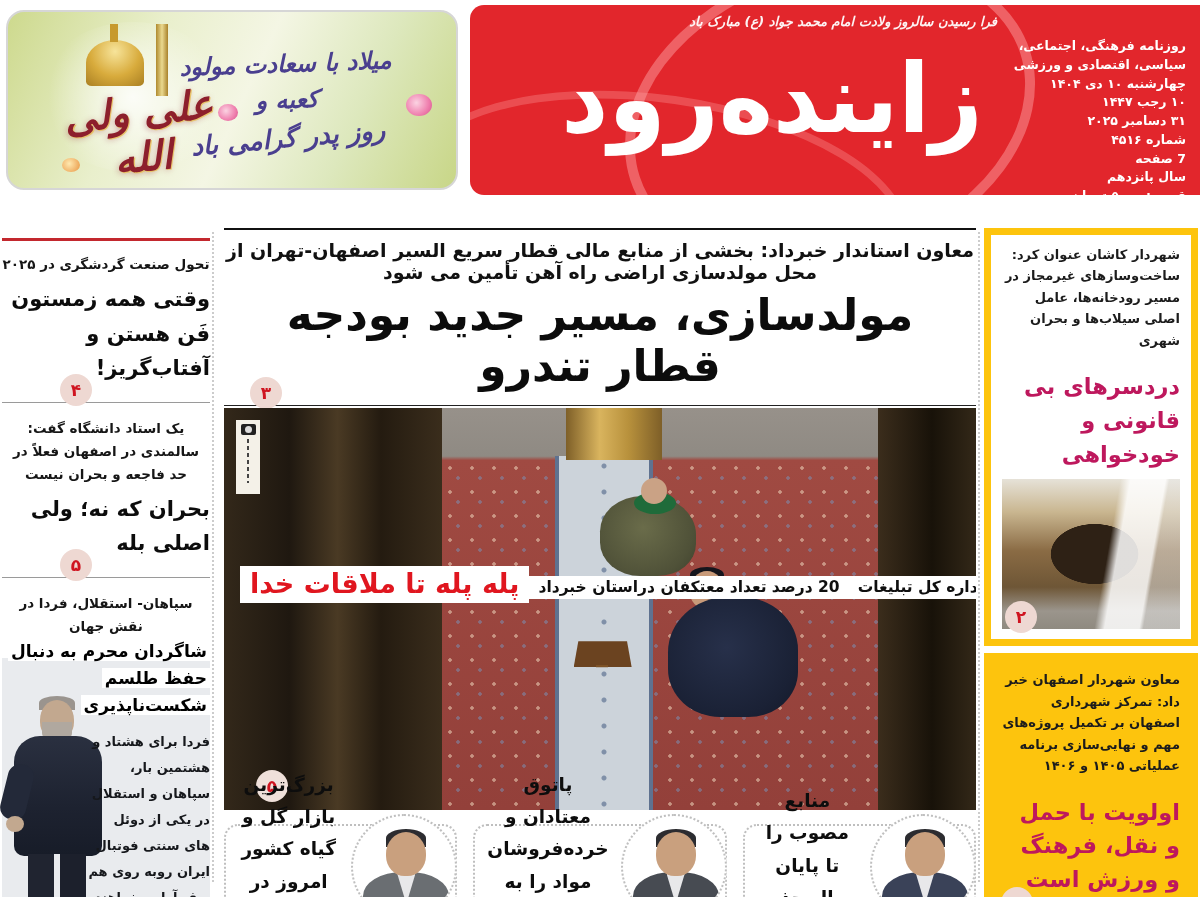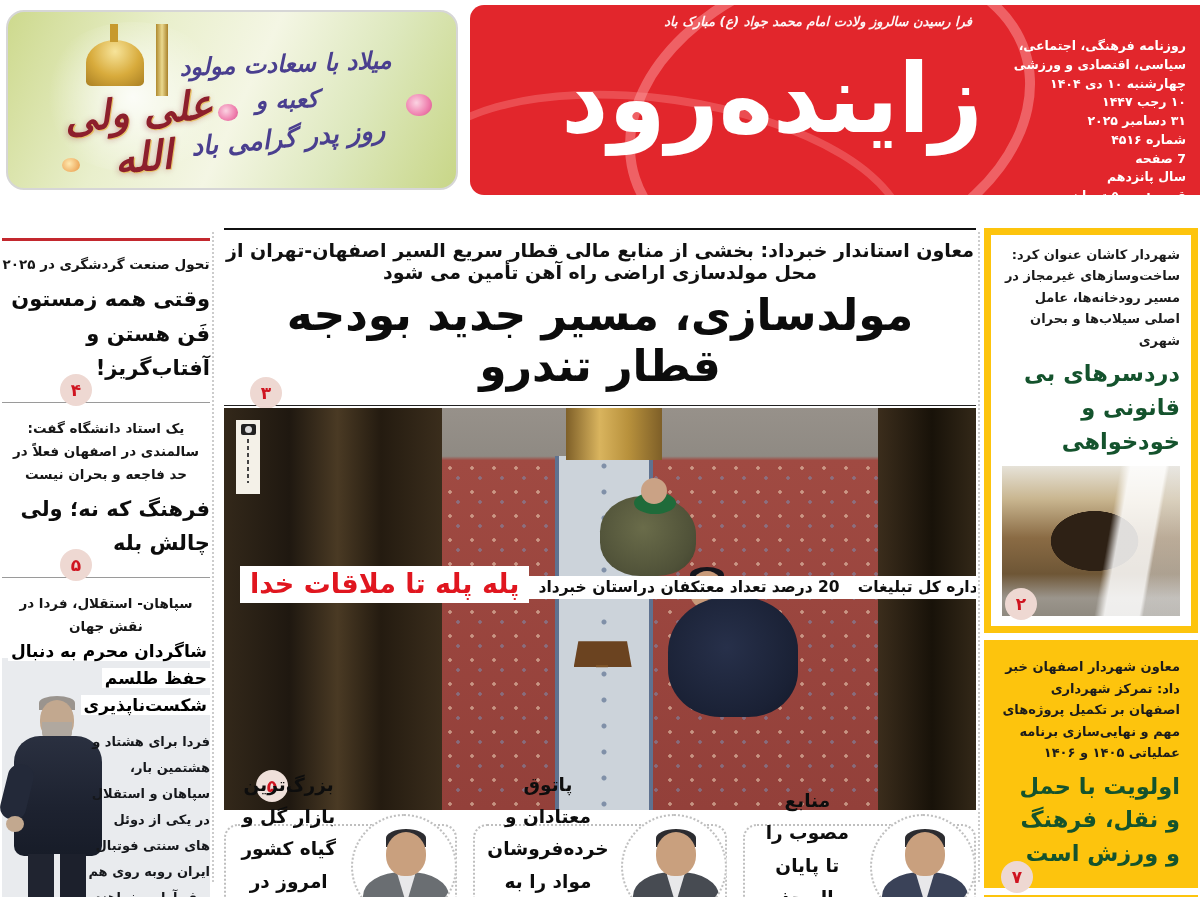--- a/index.html
+++ b/index.html
@@ -7,21 +7,21 @@
   .page{position:relative;width:1200px;height:897px;background:#fff;overflow:hidden;
         font-family:"DejaVu Sans",sans-serif;direction:rtl;}
 
   
   .masthead{position:absolute;top:5px;right:0;width:730px;height:190px;background:#e2262c;
             border-radius:14px 0 0 14px;overflow:hidden;}
   .m-swirl{position:absolute;left:150px;top:-40px;width:420px;height:300px;border:10px solid rgba(255,170,170,.45);
            border-radius:50%;transform:rotate(-18deg);}
   .m-swirl2{position:absolute;left:-60px;bottom:-120px;width:500px;height:220px;border:8px solid rgba(255,170,170,.3);
            border-radius:50%;transform:rotate(8deg);}
-  .m-note{position:absolute;top:9px;right:228px;color:#fff;font-size:13px;font-weight:700;
+  .m-note{position:absolute;top:9px;right:203px;color:#fff;font-size:13px;font-weight:700;
           font-style:italic;letter-spacing:.2px;opacity:.95;}
   .m-logo{position:absolute;top:4px;left:52px;width:500px;height:180px;line-height:180px;text-align:center;
           color:#fff;font-size:92px;font-weight:900;letter-spacing:-3px;transform:scaleY(1.05);}
   .m-info{position:absolute;top:32px;right:14px;width:158px;color:#fff;font-size:12.5px;font-weight:700;
           line-height:1.5;text-align:right;}
   .m-info div{white-space:nowrap;}
 
   
   .banner{position:absolute;top:10px;left:6px;width:452px;height:180px;border:2px solid #d6d6d6;border-radius:18px;
           background:linear-gradient(115deg,#cdd98d 0%,#e9efcc 30%,#f4f6e4 52%,#dde8bd 75%,#c8d687 100%);
@@ -120,21 +120,21 @@
   .av-shirt{position:absolute;left:44px;top:58px;width:18px;height:30px;background:#e8e8ea;
             clip-path:polygon(0 0,100% 0,50% 100%);}
   .b-head{padding:0 116px 0 12px;height:100%;display:flex;align-items:center;justify-content:center;
           text-align:center;font-size:18.5px;font-weight:900;color:#0d0d0d;line-height:1.75;}
 
   
   .right-rail{position:absolute;top:228px;left:984px;right:2px;display:flex;flex-direction:column;gap:7px;}
   .ybox{position:relative;border:7px solid #fdc40d;background:#fff;padding:9px 11px 10px;}
   .ybox.solid{background:#fdc40d;}
   .y-kicker{font-size:13px;font-weight:700;color:#1c1c1c;line-height:1.65;text-align:right;}
-  .y-head{font-size:22.5px;font-weight:900;color:#14532d;line-height:1.5;text-align:right;margin-top:6px;}
+  .y-head{font-size:22.5px;font-weight:900;color:#be185d;line-height:1.5;text-align:right;margin-top:19px;}
   .y-photo{margin-top:8px;height:150px;position:relative;}
   .flood{background:
       linear-gradient(100deg,rgba(255,255,255,0) 58%,rgba(255,255,255,.85) 63% 80%,rgba(235,235,235,.5) 82%),
       radial-gradient(ellipse 70px 48px at 52% 50%,#2e2115 0 62%,rgba(0,0,0,0) 63%),
       linear-gradient(180deg,#e6e2d8 0%,#c9b690 22%,#8a6b44 48%,#6e5636 72%,#9b958c 88%,#8f8a80 100%);}
   .ybox .badge{left:14px;bottom:6px;z-index:2;}
   .ybox.solid .badge{left:10px;bottom:-12px;}
 
   
   .left-rail{position:absolute;top:238px;left:2px;width:208px;}
@@ -295,21 +295,21 @@
     <div>
       <div class="l-kicker">تحول صنعت گردشگری در ۲۰۲۵</div>
       <div class="l-head">وقتی همه زمستون فَن هستن و آفتاب‌گریز!</div>
       <div class="l-sep">
         <div class="badge">۴</div>
       </div>
     </div>
 
     <div>
       <div class="l-kicker">یک استاد دانشگاه گفت: سالمندی در اصفهان فعلاً در حد فاجعه و بحران نیست</div>
-      <div class="l-head">فرهنگ که نه؛ ولی چالش بله</div>
+      <div class="l-head">بحران که نه؛ ولی اصلی بله</div>
       <div class="l-sep">
         <div class="badge">۵</div>
       </div>
     </div>
 
     <div class="sport">
       <div class="l-kicker">سپاهان- استقلال، فردا در نقش جهان</div>
       <div class="sport-photo">
         <div class="coach">
           <div class="c-hair"></div>

